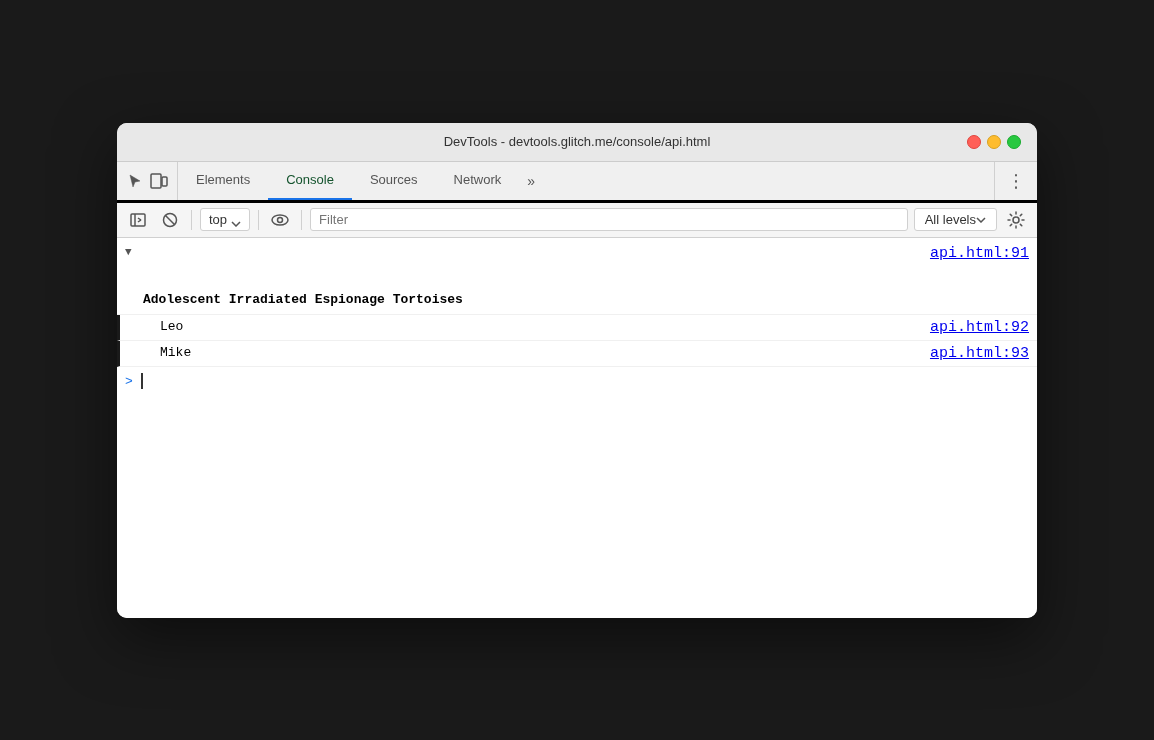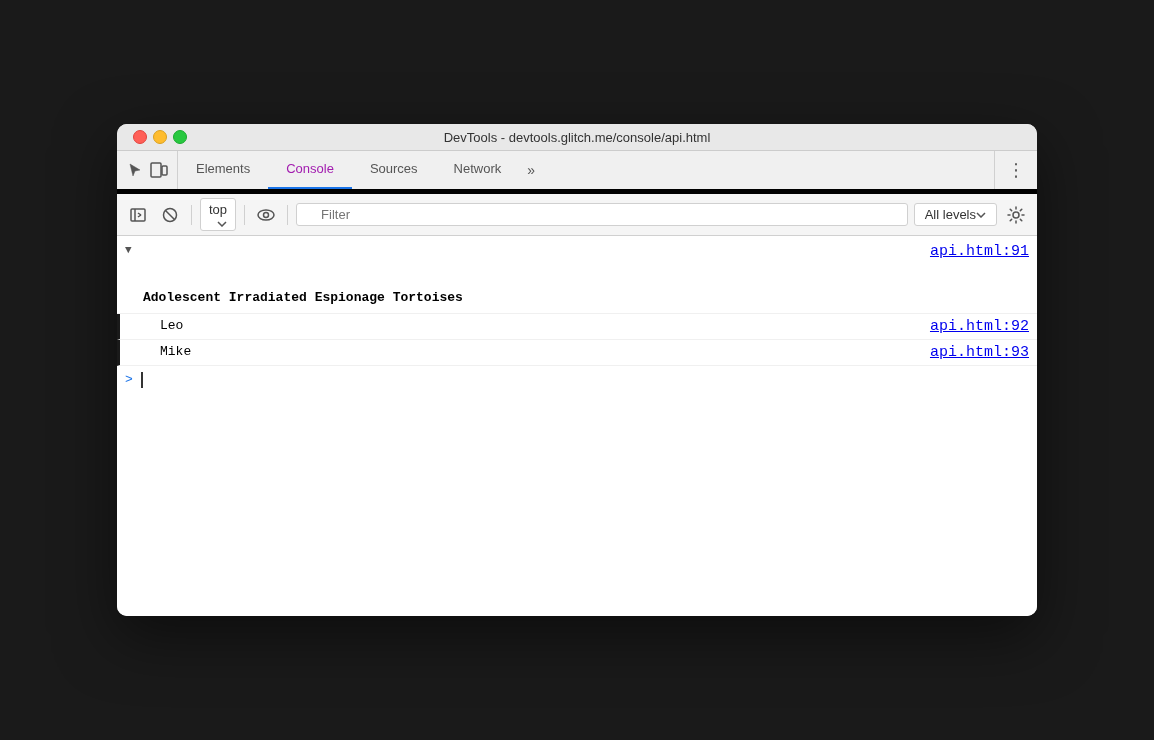--- a/index.html
+++ b/index.html
@@ -17,25 +17,26 @@
       background: #f5f5f5;
       border-radius: 10px;
       overflow: hidden;
       box-shadow: 0 20px 60px rgba(0,0,0,0.5);
     }
 
     
     .title-bar {
       background: #e8e8e8;
       border-bottom: 1px solid #ccc;
-      padding: 6px 16px;
+      padding: 12px 16px;
       display: flex;
       align-items: center;
       gap: 8px;
       position: relative;
+      justify-content: flex-end;
     }
     .traffic-lights {
       display: flex;
       gap: 6px;
     }
     .traffic-light {
       width: 14px;
       height: 14px;
       border-radius: 50%;
     }
@@ -47,21 +48,21 @@
       left: 50%;
       transform: translateX(-50%);
       font-size: 13px;
       color: #333;
       white-space: nowrap;
     }
 
     
     .tab-bar {
       background: #f0f0f0;
-      border-bottom: 5px solid #000000;
+      border-bottom: 3px solid #000000;
       display: flex;
       align-items: stretch;
       padding: 0;
     }
     .tab-bar-icons {
       display: flex;
       align-items: center;
       padding: 0 8px;
       border-right: 1px solid #d0d0d0;
       gap: 4px;
@@ -83,21 +84,21 @@
     }
     .tab {
       padding: 10px 18px;
       font-size: 13px;
       color: #555;
       cursor: pointer;
       border-bottom: 2px solid transparent;
       white-space: nowrap;
     }
     .tab.active {
-      color: #a21caf;
+      color: #14532d;
       border-bottom: 2px solid #1a73e8;
     }
     .tab-more {
       padding: 10px 8px;
       color: #555;
       cursor: pointer;
       display: flex;
       align-items: center;
       font-size: 14px;
     }
@@ -142,25 +143,24 @@
       display: flex;
       align-items: flex-end;
       gap: 4px;
       padding: 3px 8px;
       border: 1px solid #d0d0d0;
       border-radius: 3px;
       background: white;
       cursor: pointer;
       font-size: 13px;
       color: #333;
-      flex-direction: column;
     }
     .filter-input {
       flex: 1;
-      padding: 3px 24px;
+      padding: 3px 8px;
       border: 1px solid #d0d0d0;
       border-radius: 3px;
       font-size: 13px;
       color: #666;
       background: white;
       outline: none;
     }
     .levels-btn {
       display: flex;
       align-items: center;

